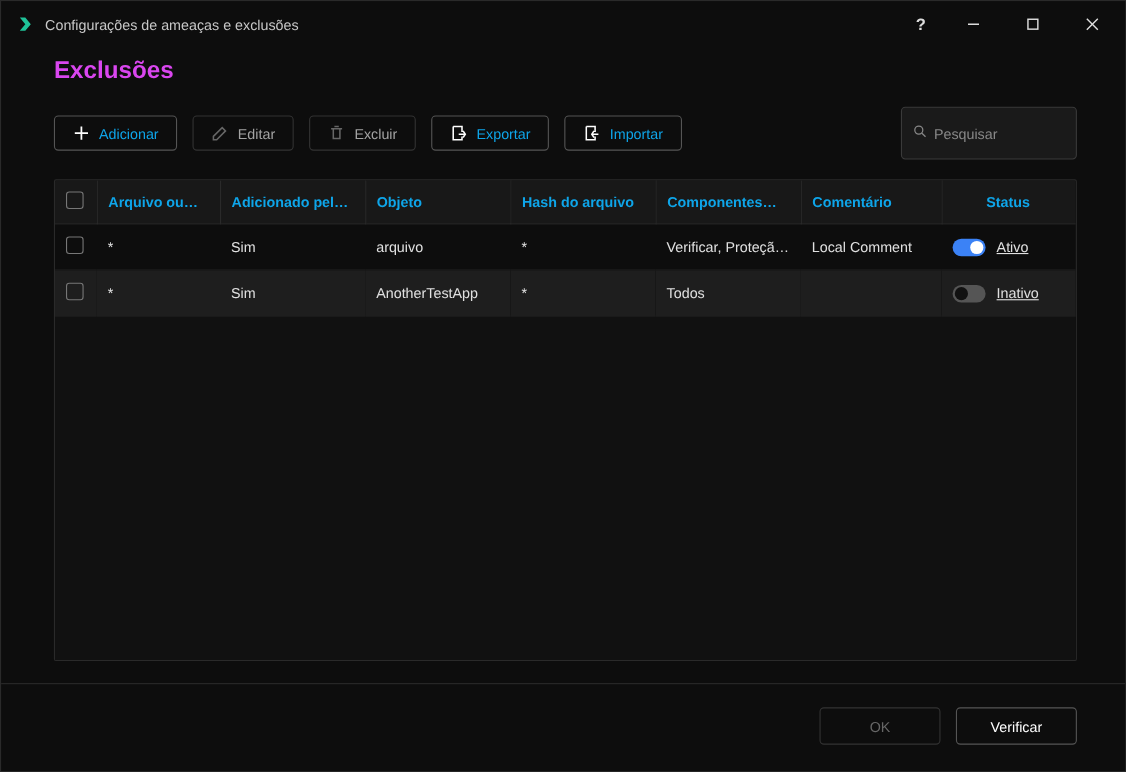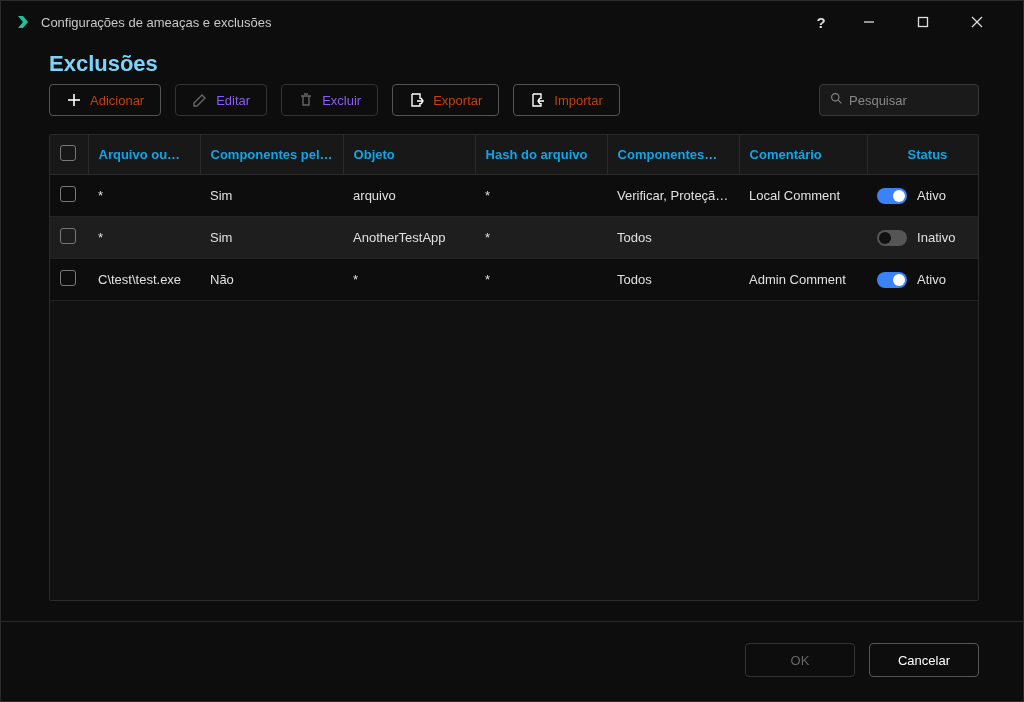--- a/index.html
+++ b/index.html
@@ -17,21 +17,21 @@
     height: 702px;
     background: #0d0d0d;
     border: 1px solid #2a2a2a;
     display: flex;
     flex-direction: column;
   }
   .titlebar {
     display: flex;
     align-items: center;
     height: 42px;
-    padding: 0 24px 0 14px;
+    padding: 0 8px 0 14px;
     gap: 10px;
   }
   .logo {
     width: 16px; height: 16px;
     display:flex;align-items:center;justify-content:center;
   }
   .logo svg { width:16px; height:16px; }
   .titlebar-title { color:#c8c8c8; font-size:13px; }
   .titlebar-spacer { flex:1; }
   .win-ctrl {
@@ -43,53 +43,53 @@
   .content {
     flex:1;
     padding: 8px 44px 0 48px;
     display:flex;
     flex-direction:column;
     min-height:0;
   }
   .page-title {
     font-size: 22px;
     font-weight:600;
-    color:#7dd3fc;
-    margin-bottom: 7px;
+    color:#d946ef;
+    margin-bottom: 20px;
   }
   .toolbar {
     display:flex;
     align-items:center;
     gap: 14px;
     margin-bottom: 18px;
   }
   .btn {
     display:flex;
     align-items:center;
     gap:8px;
     border:1px solid #555;
     background:transparent;
-    color:#c2410c;
+    color:#0ea5e9;
     padding: 7px 16px;
     border-radius:4px;
     font-size:13px;
     cursor:pointer;
     height:32px;
   }
   .btn.disabled {
-    color:#8b5cf6;
+    color:#a3a3a3;
     border-color:#333;
     cursor:default;
   }
   .btn .icn { width:16px;height:16px;display:flex;align-items:center;justify-content:center; }
   .toolbar-spacer{flex:1;}
   .search {
     display:flex;align-items:center;gap:6px;
     border:1px solid #3a3a3a;background:#1a1a1a;
-    border-radius:4px;padding:0 10px;height:32px;width:160px;
+    border-radius:4px;padding:0 10px;height:48px;width:160px;
     color:#888;
   }
   .search input{
     background:transparent;border:none;outline:none;color:#ddd;
     font-size:13px;width:100%;
   }
   .search input::placeholder{color:#888;}
   .table-wrap{
     flex:1;
     border:1px solid #2a2a2a;
@@ -125,21 +125,21 @@
     display:inline-block;cursor:pointer;
   }
   col.c-chk{width:38px;}
   col.c1{width:112px;}
   col.c2{width:132px;}
   col.c3{width:132px;}
   col.c4{width:132px;}
   col.c5{width:132px;}
   col.c6{width:128px;}
   col.c7{width:auto;}
-  .status-cell{display:flex;align-items:center;gap:10px;}
+  .status-cell{display:flex;align-items:center;gap:10px;text-decoration:underline;}
   .toggle{
     width:30px;height:16px;border-radius:10px;position:relative;
     cursor:pointer;display:inline-block;
   }
   .toggle .knob{
     position:absolute;top:2px;width:12px;height:12px;border-radius:50%;
     background:#fff;
   }
   .toggle.on{background:#3b82f6;}
   .toggle.on .knob{right:2px;}
@@ -256,21 +256,21 @@
             <col class="c3">
             <col class="c4">
             <col class="c5">
             <col class="c6">
             <col class="c7">
         </colgroup>
         <thead>
           <tr>
             <th><span class="chk"></span></th>
             <th>Arquivo ou…</th>
-            <th>Componentes pel…</th>
+            <th>Adicionado pel…</th>
             <th>Objeto</th>
             <th>Hash do arquivo</th>
             <th>Componentes…</th>
             <th>Comentário</th>
             <th>Status</th>
           </tr>
         </thead>
         <tbody id="tbody">
             <tr>
               <td><span class="chk"></span></td>
@@ -299,42 +299,25 @@
               <td></td>
               <td>
                 <div class="status-cell">
                   <span class="toggle off">
                     <span class="knob"></span>
                   </span>
                   <span>Inativo</span>
                 </div>
               </td>
             </tr>
-            <tr>
-              <td><span class="chk"></span></td>
-              <td>C\test\test.exe</td>
-              <td>Não</td>
-              <td>*</td>
-              <td>*</td>
-              <td>Todos</td>
-              <td>Admin Comment</td>
-              <td>
-                <div class="status-cell">
-                  <span class="toggle on">
-                    <span class="knob"></span>
-                  </span>
-                  <span>Ativo</span>
-                </div>
-              </td>
-            </tr>
           </tbody>
       </table>
       <div class="table-body-fill"></div>
     </div>
   </div>
 
   <div class="hr-line" style="margin-top:20px;"></div>
   <div class="footer">
     <button class="fbtn disabled">OK</button>
-    <button class="fbtn">Cancelar</button>
+    <button class="fbtn">Verificar</button>
   </div>
 
 </div>
 
 </body></html>

